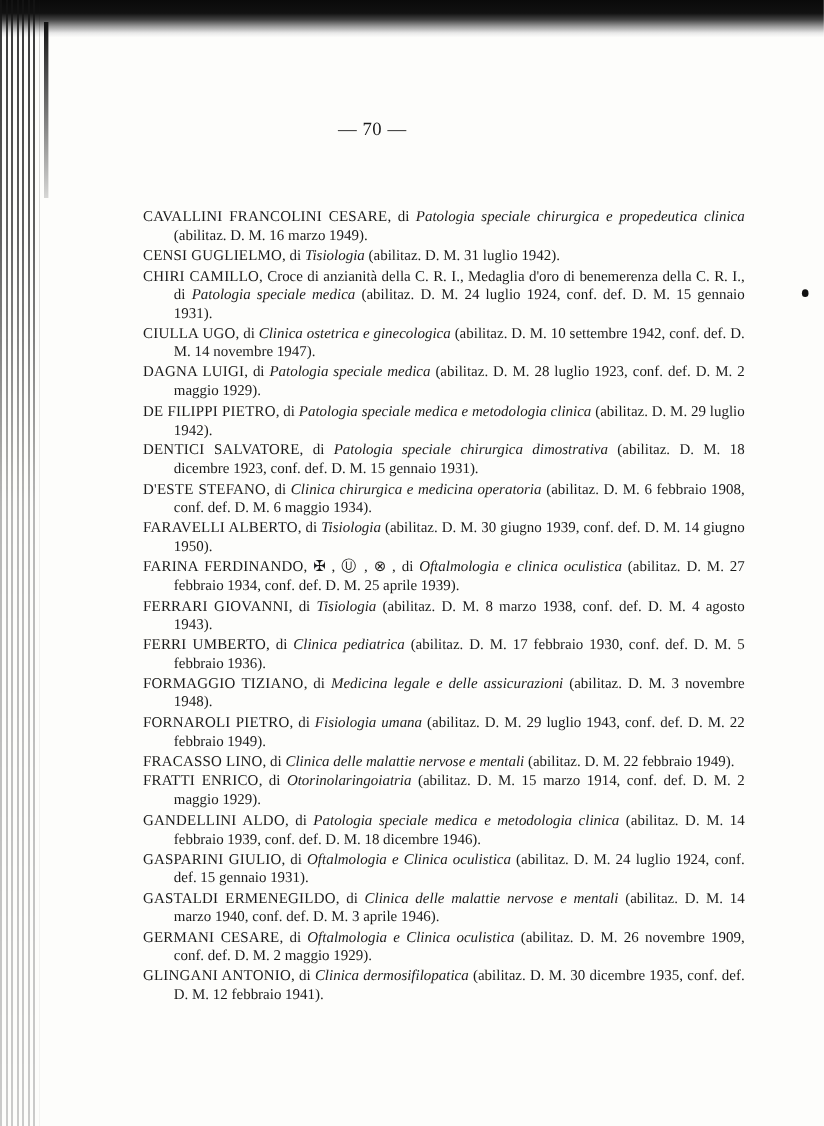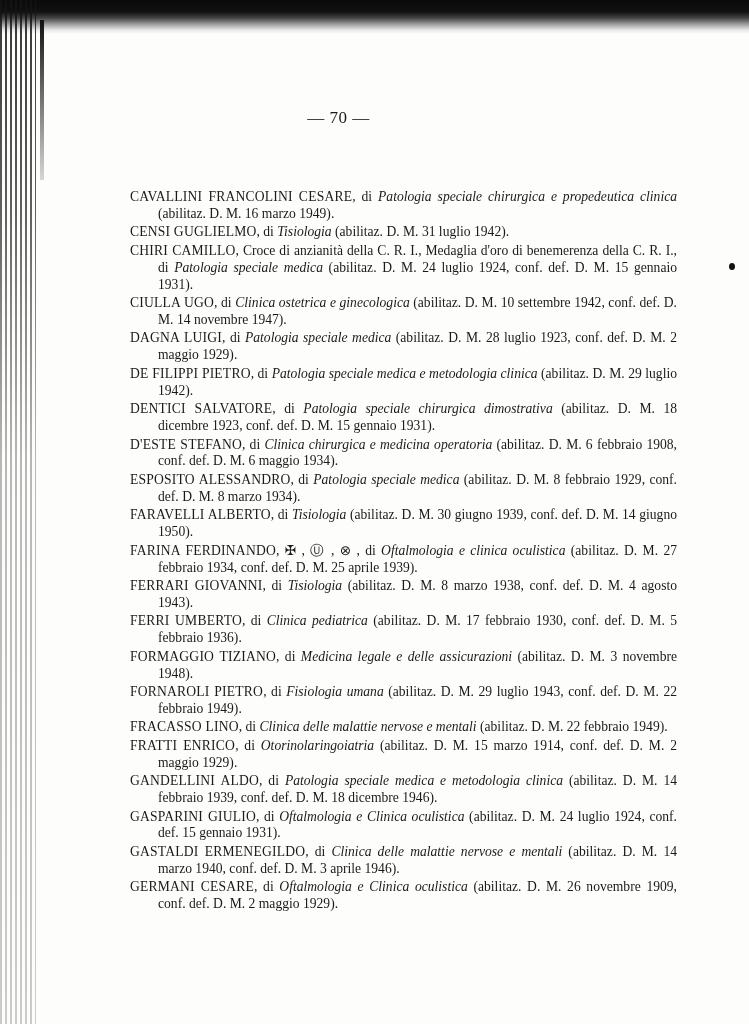--- a/index.html
+++ b/index.html
@@ -57,26 +57,26 @@
 
 <div class="entries" id="entries">
     <p class="entry"><span class="name">CAVALLINI FRANCOLINI CESARE</span><span>, di </span><span class="subject">Patologia speciale chirurgica e propedeutica clinica</span><span> (abilitaz. D. M. 16 marzo 1949).</span></p>
     <p class="entry"><span class="name">CENSI GUGLIELMO</span><span>, di </span><span class="subject">Tisiologia</span><span> (abilitaz. D. M. 31 luglio 1942).</span></p>
     <p class="entry"><span class="name">CHIRI CAMILLO</span><span>, Croce di anzianità della C. R. I., Medaglia d'oro di benemerenza della C. R. I., di </span><span class="subject">Patologia speciale medica</span><span> (abilitaz. D. M. 24 luglio 1924, conf. def. D. M. 15 gennaio 1931).</span></p>
     <p class="entry"><span class="name">CIULLA UGO</span><span>, di </span><span class="subject">Clinica ostetrica e ginecologica</span><span> (abilitaz. D. M. 10 settembre 1942, conf. def. D. M. 14 novembre 1947).</span></p>
     <p class="entry"><span class="name">DAGNA LUIGI</span><span>, di </span><span class="subject">Patologia speciale medica</span><span> (abilitaz. D. M. 28 luglio 1923, conf. def. D. M. 2 maggio 1929).</span></p>
     <p class="entry"><span class="name">DE FILIPPI PIETRO</span><span>, di </span><span class="subject">Patologia speciale medica e metodologia clinica</span><span> (abilitaz. D. M. 29 luglio 1942).</span></p>
     <p class="entry"><span class="name">DENTICI SALVATORE</span><span>, di </span><span class="subject">Patologia speciale chirurgica dimostrativa</span><span> (abilitaz. D. M. 18 dicembre 1923, conf. def. D. M. 15 gennaio 1931).</span></p>
     <p class="entry"><span class="name">D'ESTE STEFANO</span><span>, di </span><span class="subject">Clinica chirurgica e medicina operatoria</span><span> (abilitaz. D. M. 6 febbraio 1908, conf. def. D. M. 6 maggio 1934).</span></p>
-    <p class="entry"><span class="name">ESPOSITO ALESSANDRO</span><span>, di </span><span class="subject">Patologia speciale medica</span><span> (abilitaz. D. M. 8 febbraio 1929, conf. def. D. M. 8 marzo 1934).</span></p>
     <p class="entry"><span class="name">FARAVELLI ALBERTO</span><span>, di </span><span class="subject">Tisiologia</span><span> (abilitaz. D. M. 30 giugno 1939, conf. def. D. M. 14 giugno 1950).</span></p>
     <p class="entry"><span class="name">FARINA FERDINANDO</span><span>, ✠ , Ⓤ , ⊗ , di </span><span class="subject">Oftalmologia e clinica oculistica</span><span> (abilitaz. D. M. 27 febbraio 1934, conf. def. D. M. 25 aprile 1939).</span></p>
     <p class="entry"><span class="name">FERRARI GIOVANNI</span><span>, di </span><span class="subject">Tisiologia</span><span> (abilitaz. D. M. 8 marzo 1938, conf. def. D. M. 4 agosto 1943).</span></p>
     <p class="entry"><span class="name">FERRI UMBERTO</span><span>, di </span><span class="subject">Clinica pediatrica</span><span> (abilitaz. D. M. 17 febbraio 1930, conf. def. D. M. 5 febbraio 1936).</span></p>
     <p class="entry"><span class="name">FORMAGGIO TIZIANO</span><span>, di </span><span class="subject">Medicina legale e delle assicurazioni</span><span> (abilitaz. D. M. 3 novembre 1948).</span></p>
     <p class="entry"><span class="name">FORNAROLI PIETRO</span><span>, di </span><span class="subject">Fisiologia umana</span><span> (abilitaz. D. M. 29 luglio 1943, conf. def. D. M. 22 febbraio 1949).</span></p>
     <p class="entry"><span class="name">FRACASSO LINO</span><span>, di </span><span class="subject">Clinica delle malattie nervose e mentali</span><span> (abilitaz. D. M. 22 febbraio 1949).</span></p>
     <p class="entry"><span class="name">FRATTI ENRICO</span><span>, di </span><span class="subject">Otorinolaringoiatria</span><span> (abilitaz. D. M. 15 marzo 1914, conf. def. D. M. 2 maggio 1929).</span></p>
     <p class="entry"><span class="name">GANDELLINI ALDO</span><span>, di </span><span class="subject">Patologia speciale medica e metodologia clinica</span><span> (abilitaz. D. M. 14 febbraio 1939, conf. def. D. M. 18 dicembre 1946).</span></p>
     <p class="entry"><span class="name">GASPARINI GIULIO</span><span>, di </span><span class="subject">Oftalmologia e Clinica oculistica</span><span> (abilitaz. D. M. 24 luglio 1924, conf. def. 15 gennaio 1931).</span></p>
     <p class="entry"><span class="name">GASTALDI ERMENEGILDO</span><span>, di </span><span class="subject">Clinica delle malattie nervose e mentali</span><span> (abilitaz. D. M. 14 marzo 1940, conf. def. D. M. 3 aprile 1946).</span></p>
     <p class="entry"><span class="name">GERMANI CESARE</span><span>, di </span><span class="subject">Oftalmologia e Clinica oculistica</span><span> (abilitaz. D. M. 26 novembre 1909, conf. def. D. M. 2 maggio 1929).</span></p>
+    <p class="entry"><span class="name">GLINGANI ANTONIO</span><span>, di </span><span class="subject">Clinica dermosifilopatica</span><span> (abilitaz. D. M. 30 dicembre 1935, conf. def. D. M. 12 febbraio 1941).</span></p>
   </div>
 
 </body></html>

